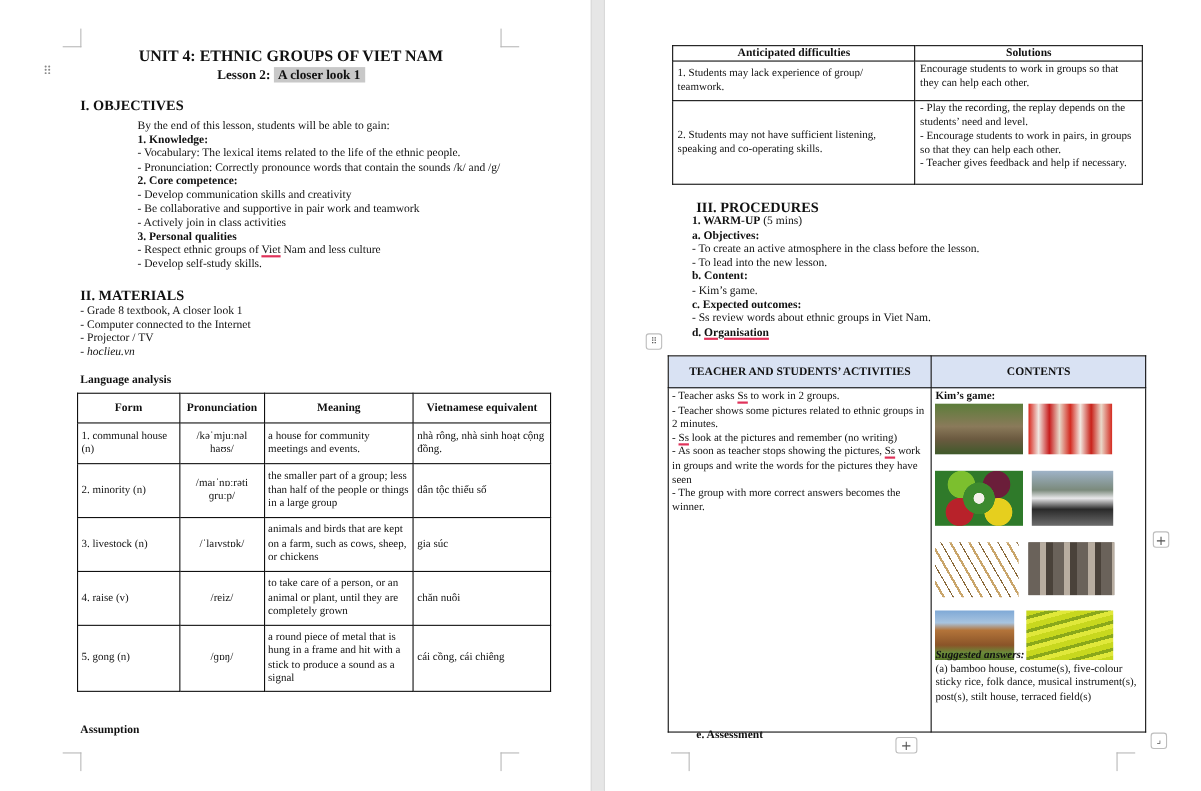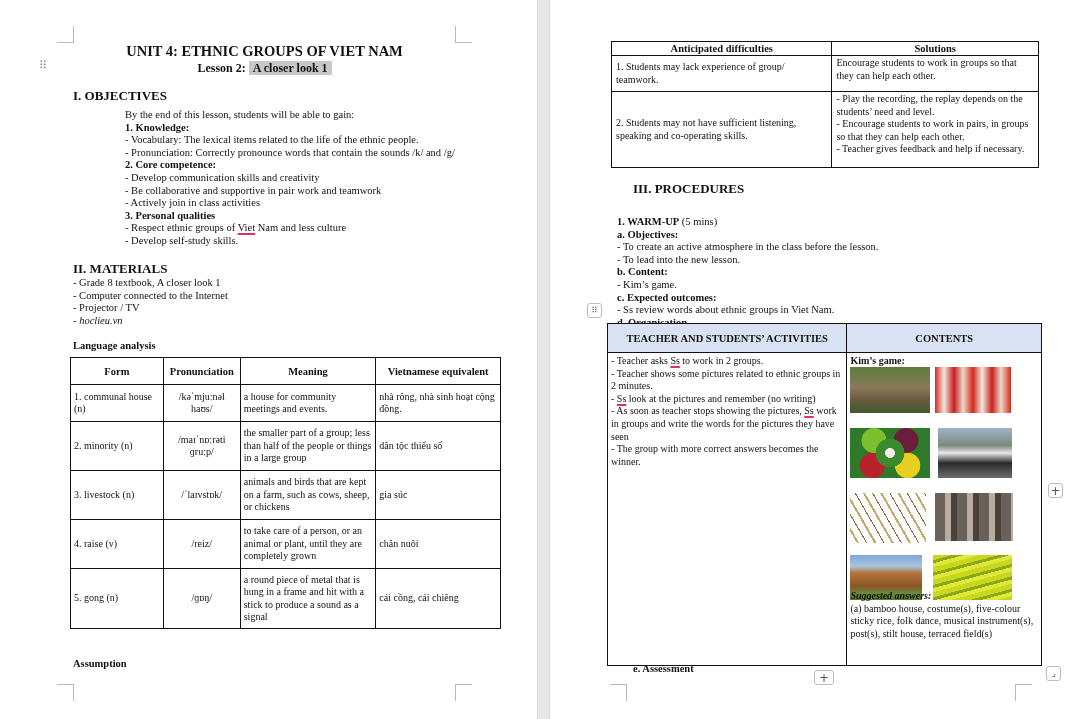--- a/index.html
+++ b/index.html
@@ -163,21 +163,21 @@
       <td style="vertical-align:top">
         <div>- Play the recording, the replay depends on the students’ need and level.</div>
         <div>- Encourage students to work in pairs, in groups so that they can help each other.</div>
         <div>- Teacher gives feedback and help if necessary.</div>
       </td>
     </tr>
   </tbody>
     </table>
 
   <div class="abs sec" style="left:83px;top:181px;">III. PROCEDURES</div>
-  <div class="abs t11" style="left:67px;top:196px;width:420px;margin-top:20px;">
+  <div class="abs t11" style="left:79px;top:196px;width:420px;">
     <div><span class="b">1. WARM-UP</span><span> (5 mins)</span></div>
     <div class="b">a. Objectives:</div>
     <div>- To create an active atmosphere in the class before the lesson.</div>
     <div>- To lead into the new lesson.</div>
     <div class="b">b. Content:</div>
     <div>- Kim’s game.</div>
     <div class="b">c. Expected outcomes:</div>
     <div>- Ss review words about ethnic groups in Viet Nam.</div>
     <div class="b"><span>d. </span><span class="squig">Organisation</span></div>
   </div>

